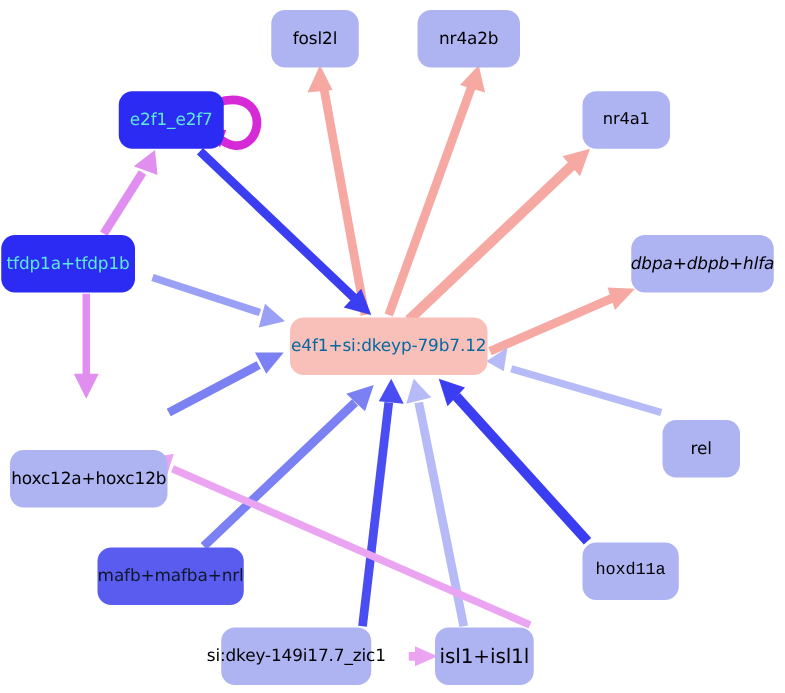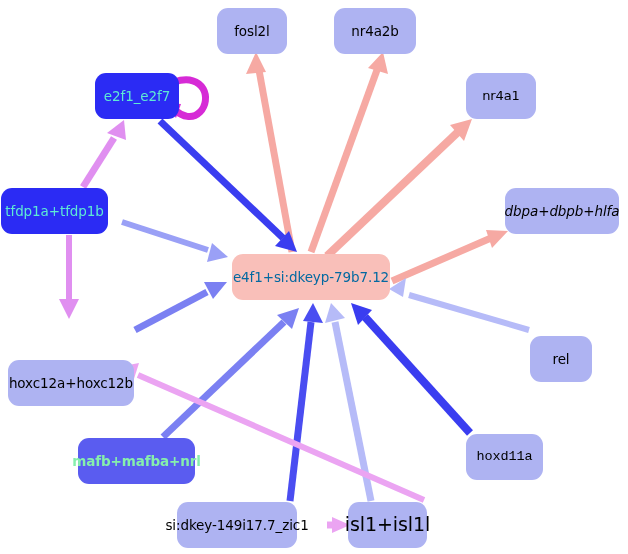--- a/index.html
+++ b/index.html
@@ -7,21 +7,21 @@
   body{width:628px;height:554px;overflow:hidden;
        font-family:"DejaVu Sans","Liberation Sans",sans-serif;}
   #canvas{position:relative;width:628px;height:554px;background:#ffffff;}
   svg#edges{position:absolute;left:0;top:0;width:628px;height:554px;}
   .node{position:absolute;box-sizing:border-box;display:flex;
         align-items:center;justify-content:center;
         border-radius:11px;text-align:center;line-height:1.05;
         white-space:nowrap;letter-spacing:-0.1px;}
   .node span{display:block;}
   .n-light{background:#aeb3f2;color:#000000;}
-  .n-mid{background:#5a5cf0;color:#86efac;font-weight:bold;}
+  .n-mid{background:#5a5cf0;color:#0f172a;}
   .n-deep{background:#2b2bf4;color:#5eead4;}
   .n-hub{background:#f9bfb9;color:#0369a1;}
 </style>
 </head>
 <body>
 
 <div id="canvas">
 
   <svg id="edges" viewBox="0 0 628 554" xmlns="http://www.w3.org/2000/svg">
 
@@ -149,17 +149,17 @@
   </div>
 
   <div class="node n-light" style="left:466px;top:434px;width:77px;height:46px;font-size:13.5px;font-family:Liberation Mono, monospace;">
     <span>hoxd11a</span>
   </div>
 
   <div class="node n-light" style="left:177px;top:502px;width:120px;height:46px;font-size:13.5px;">
     <span>si:dkey-149i17.7_zic1</span>
   </div>
 
-  <div class="node n-light" style="left:348px;top:502px;width:79px;height:46px;font-size:19px;">
+  <div class="node n-light" style="left:348px;top:502px;width:79px;height:46px;font-size:16px;">
     <span>isl1+isl1l</span>
   </div>
 
 </div>
 
 </body></html>

